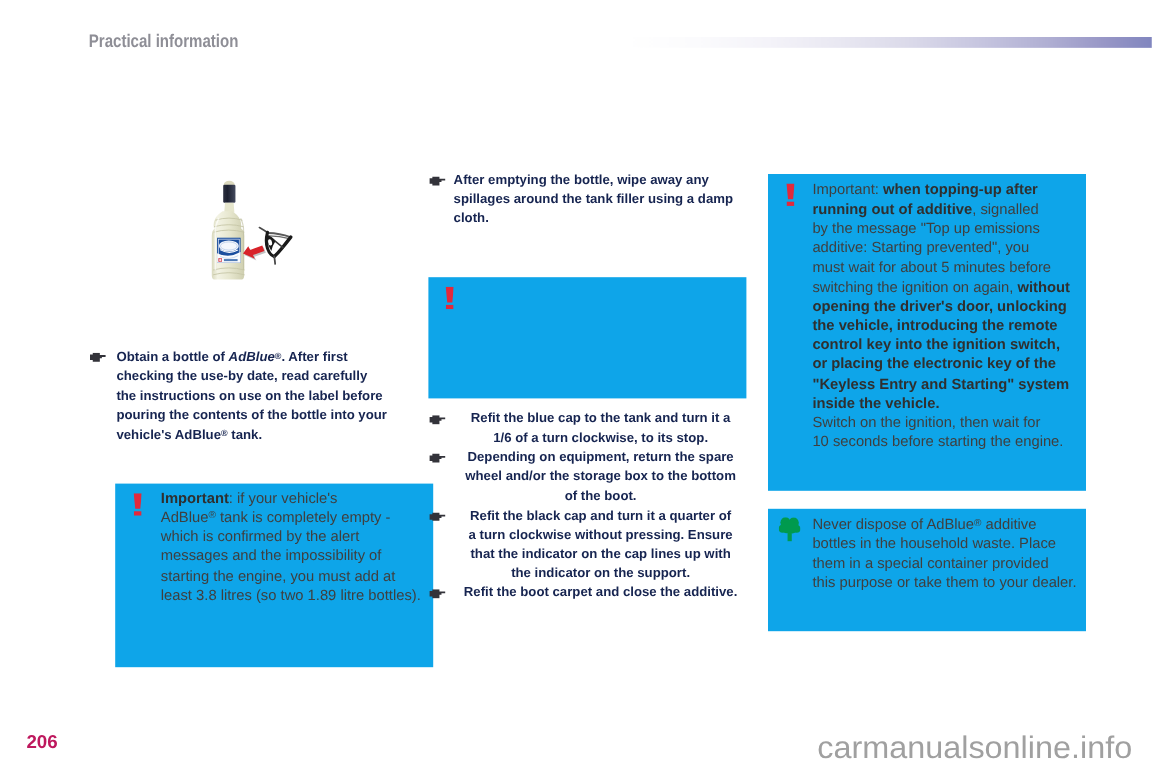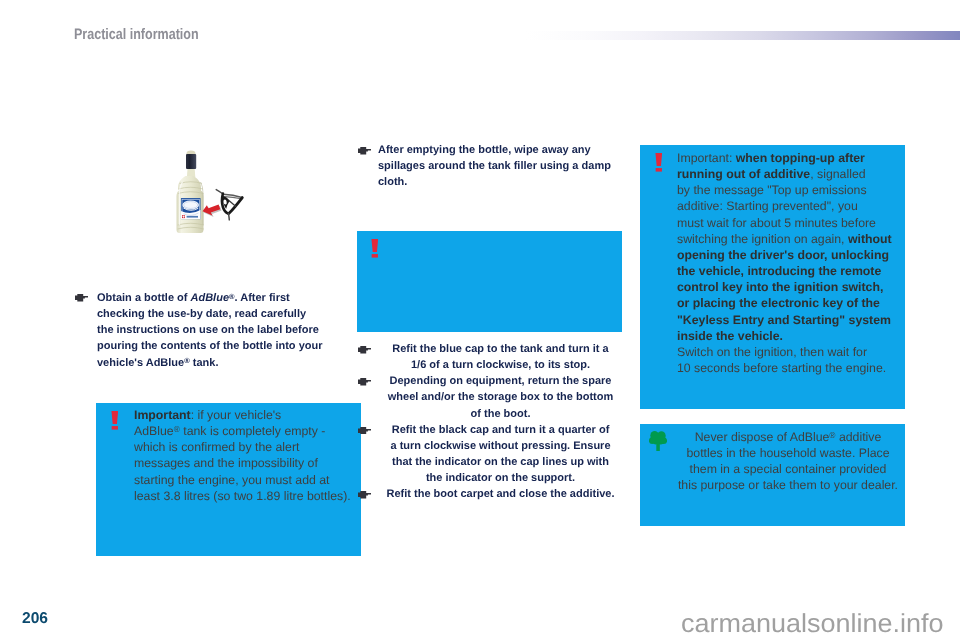--- a/index.html
+++ b/index.html
@@ -5,21 +5,21 @@
   html,body{margin:0;padding:0;}
   body{width:960px;height:640px;background:#ffffff;font-family:"Liberation Sans",sans-serif;overflow:hidden;position:relative;-webkit-font-smoothing:antialiased;text-rendering:geometricPrecision;}
   .page{position:absolute;left:0;top:0;width:792px;height:640px;will-change:transform;transform:translateZ(0);}
 
   
   .hdr-title{position:absolute;left:74px;top:26px;font-size:15.2px;font-weight:bold;color:#8e8e96;transform:scaleX(0.825);transform-origin:0 0;white-space:nowrap;}
   .hdr-bar{position:absolute;left:478px;top:31px;width:482px;height:9px;
      background:linear-gradient(90deg,#ffffff 0%,#ffffff 10%,#fbfbfd 22%,#f4f3f9 34%,#e9e8f2 46%,#dbdaea 58%,#c7c6e0 70%,#b0afd3 82%,#9796c6 92%,#8186bf 100%);}
 
   
-  .pagenum{position:absolute;left:22px;top:610px;font-size:15.6px;font-weight:bold;color:#0c4a6e;}
+  .pagenum{position:absolute;left:22px;top:610px;font-size:15.6px;font-weight:bold;color:#be185d;}
   .watermark{position:absolute;left:681px;top:608px;font-size:26px;color:#a0a0a0;white-space:nowrap;transform:scaleX(1.038);transform-origin:0 0;}
 
   
   .note{position:absolute;background:#0ea5e9;}
   .note-ico{position:absolute;}
   .note-body{position:absolute;color:#3f3f3f;font-size:12.3px;line-height:16.15px;}
   .note-body b{font-weight:bold;color:#2f2f2f;}
 
   
   .blk{position:absolute;}
@@ -195,21 +195,21 @@
   <div class="note" style="left:640px;top:145px;width:265px;height:264px;">
     <span class="note-ico" style="left:14.6px;top:8px;">
       <svg viewBox="0 0 7 18" width="7.6" height="18.6">
           <path d="M0.25 0 L6.75 0 L5.55 12.6 L1.45 12.6 Z" fill="#e2293c"></path>
           <rect x="0.45" y="14.6" width="6.1" height="3.4" fill="#e2293c"></rect>
         </svg>
     </span>
     <div class="note-body" style="left:37px;top:5px;width:216px;">Important: <b>when topping-up after<br>running out of additive</b>, signalled<br>by the message "Top up emissions<br>additive: Starting prevented", you<br>must wait for about 5 minutes before<br>switching the ignition on again, <b>without<br>opening the driver's door, unlocking<br>the vehicle, introducing the remote<br>control key into the ignition switch,<br>or placing the electronic key of the<br>"Keyless Entry and Starting" system<br>inside the vehicle.</b><br>Switch on the ignition, then wait for<br>10 seconds before starting the engine.</div>
   </div>
 
-  <div class="note" style="left:640px;top:424px;width:265px;height:102px;text-align:center;">
+  <div class="note" style="left:640px;top:424px;width:265px;height:102px;">
     <span class="note-ico" style="left:9px;top:7px;">
       <svg viewBox="0 0 18 22" width="18" height="22">
         <g fill="#009a4e">
           <circle cx="5.6" cy="4.3" r="4.2"></circle>
           <circle cx="12.4" cy="4.5" r="4.2"></circle>
           <circle cx="3.2" cy="9.6" r="3.3"></circle>
           <circle cx="14.8" cy="9.7" r="3.3"></circle>
           <circle cx="6.6" cy="9.6" r="3.8"></circle>
           <circle cx="11.4" cy="9.7" r="3.8"></circle>
           <circle cx="9.0" cy="7.4" r="4.6"></circle>

